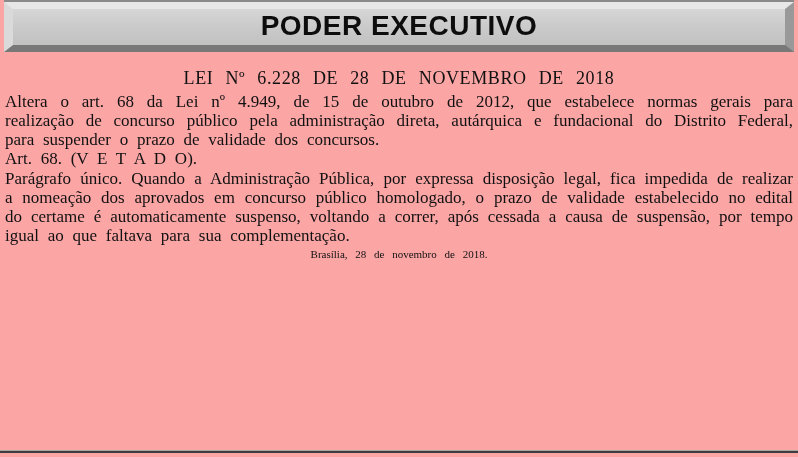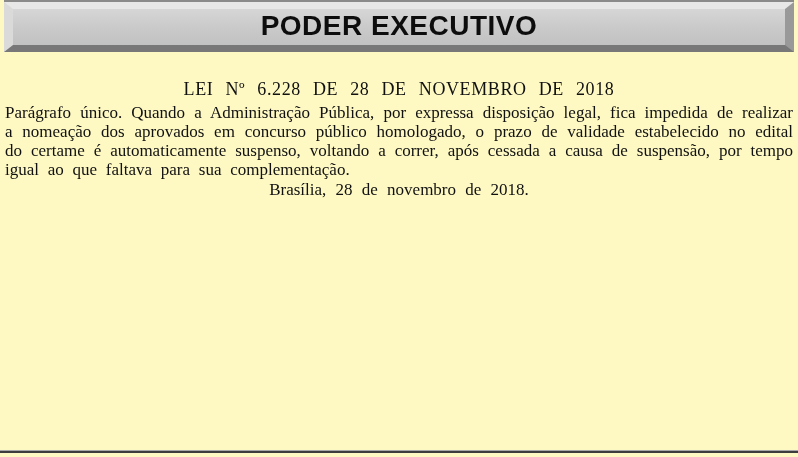--- a/index.html
+++ b/index.html
@@ -1,21 +1,21 @@
 <!DOCTYPE html>
 <html><head>
 <meta charset="utf-8">
 <style>
   * { margin: 0; padding: 0; box-sizing: border-box; }
   html, body { background: #ffffff; }
   .page {
     position: relative;
     width: 798px;
     height: 457px;
-    background: #fef9c3;
+    background: #fca5a5;
     overflow: hidden;
     font-family: "Liberation Serif", "DejaVu Serif", serif;
     color: #111111;
   }
 
   
   .header-bar {
     position: absolute;
     top: 2px;
     left: 4px;
@@ -43,21 +43,21 @@
 
   
   .doc {
     position: absolute;
     top: 52px;
     left: 0;
     right: 0;
     padding: 0 5px;
   }
   .title-block {
-    margin-top: 28px;
+    margin-top: 17px;
     text-align: center;
     line-height: 18.8px;
   }
   .law-title {
     font-size: 18px;
     letter-spacing: 0.6px;
     word-spacing: 7px;
     white-space: nowrap;
   }
   .law-authorship {
@@ -69,21 +69,21 @@
   .body-text {
     margin-top: 4px;
     font-size: 17px;
     line-height: 19.2px;
     text-align: justify;
     word-spacing: 4.5px;
   }
   .body-text p { margin: 0; }
   .closing {
     text-align: center;
-    font-size: 17px;
+    font-size: 11px;
     line-height: 19.2px;
     word-spacing: 5px;
   }
   .closing div { white-space: nowrap; }
 
   
   .bottom-divider {
     position: absolute;
     left: 0;
     right: 0;
@@ -102,20 +102,22 @@
     <span class="bar-label">PODER EXECUTIVO</span>
   </div>
 
   <div class="doc">
 
     <div class="title-block">
       <div class="law-title">LEI Nº 6.228 DE 28 DE NOVEMBRO DE 2018</div>
     </div>
 
     <div class="body-text">
+      <p>Altera o art. 68 da Lei nº 4.949, de 15 de outubro de 2012, que estabelece normas gerais para realização de concurso público pela administração direta, autárquica e fundacional do Distrito Federal, para suspender o prazo de validade dos concursos.</p>
+      <p>Art. 68. (V E T A D O).</p>
       <p>Parágrafo único. Quando a Administração Pública, por expressa disposição legal, fica impedida de realizar a nomeação dos aprovados em concurso público homologado, o prazo de validade estabelecido no edital do certame é automaticamente suspenso, voltando a correr, após cessada a causa de suspensão, por tempo igual ao que faltava para sua complementação.</p>
     </div>
 
     <div class="closing">
       <div>Brasília, 28 de novembro de 2018.</div>
     </div>
 
   </div>
 
   <div class="bottom-divider"></div>

